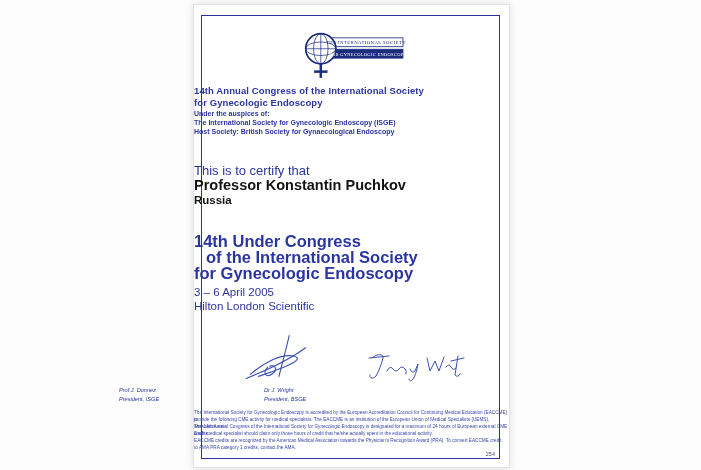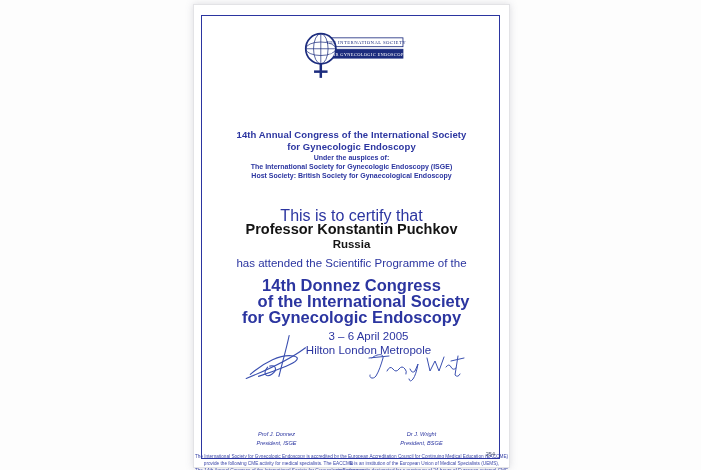--- a/index.html
+++ b/index.html
@@ -9,30 +9,30 @@
   }
   .paper{
     position:absolute;left:193px;top:4px;width:315px;height:462px;
     background:#ffffff;border:1px solid #e3e3e6;
     box-shadow:0 0 7px rgba(120,120,140,.25);
   }
   .frame{
     position:absolute;left:7px;top:10px;width:297px;height:442px;
     border:1.5px solid var(--accent,#3b49a8);
   }
-  .line{position:absolute;left:0;width:100%;text-align:center;color:var(--accent,#2b35a0);margin-top:44px;}
+  .line{position:absolute;left:0;width:100%;text-align:left;color:var(--accent,#2b35a0);}
   .hdr{font-size:9.5px;font-weight:bold;letter-spacing:.1px;}
   .ausp{font-size:7px;font-weight:bold;}
   .title{font-size:23px;font-weight:bold;letter-spacing:-.2px;}
-  .certify{font-size:16px;}
+  .certify{font-size:13px;}
   .name{font-size:14.5px;font-weight:bold;color:#141414;}
   .country{font-size:11.5px;font-weight:bold;color:#141414;}
   .attended{font-size:11.5px;}
   .event{font-size:16.5px;font-weight:bold;}
-  .venue{font-size:11.5px;padding-left:17px;}
+  .venue{font-size:11.5px;}
   .sig-caption{font-size:5.6px;font-style:italic;line-height:1.5;}
   .fineprint{font-size:4.7px;line-height:1.55;color:#3a45a8;}
   .pagenum{position:absolute;right:14px;bottom:10px;font-size:5.5px;color:#46506b;}
   svg{display:block;}
   .sigsvg{position:absolute;}
 </style>
 </head>
 <body>
 
 <div class="stage">
@@ -64,28 +64,27 @@
     <div class="line hdr" style="top:91.5px;">for Gynecologic Endoscopy</div>
     <div class="line ausp" style="top:105px;">Under the auspices of:</div>
     <div class="line ausp" style="top:114px;">The International Society for Gynecologic Endoscopy (ISGE)</div>
     <div class="line ausp" style="top:123px;">Host Society: British Society for Gynaecological Endoscopy</div>
 
     <div class="line certify" style="top:158px;">This is to certify that</div>
 
     <div class="line country" style="top:189px;">Russia</div>
     <div class="line name" style="top:172px;">Professor Konstantin Puchkov</div>
 
-    <div class="line attended" style="top:208px;">has attended the Scientific Programme of the</div>
 
-    <div class="line event" style="top:227px;">14th Donnez Congress</div>
+    <div class="line event" style="top:227px;">14th Under Congress</div>
     <div class="line event" style="top:243px;padding-left:12px;">of the International Society</div>
     <div class="line event" style="top:259px;">for Gynecologic Endoscopy</div>
 
     <div class="line venue" style="top:281px;">3 – 6 April 2005</div>
-    <div class="line venue" style="top:295px;">Hilton London Metropole</div>
+    <div class="line venue" style="top:295px;">Hilton London Scientific</div>
 
     <svg class="sigsvg" style="left:42px;top:328px;" width="92" height="52" viewBox="0 0 90 50">
       <g stroke="#3a4fb0" stroke-width="1.1" fill="none" stroke-linecap="round">
         <path d="M52,2 C50,12 46,26 42,42"></path>
         <path d="M14,40 C28,28 44,20 56,22 C64,23.5 59,28 49,32 C38,36.5 28,40 22,42"></path>
         <path d="M10,44 C30,36 52,26 68,14"></path>
         <path d="M31,33 C26,39 29,44 35,40 C41,36 39,30 33,32"></path>
       </g>
     </svg>
     <svg class="sigsvg" style="left:168px;top:344px;" width="112" height="36" viewBox="0 0 110 36">

